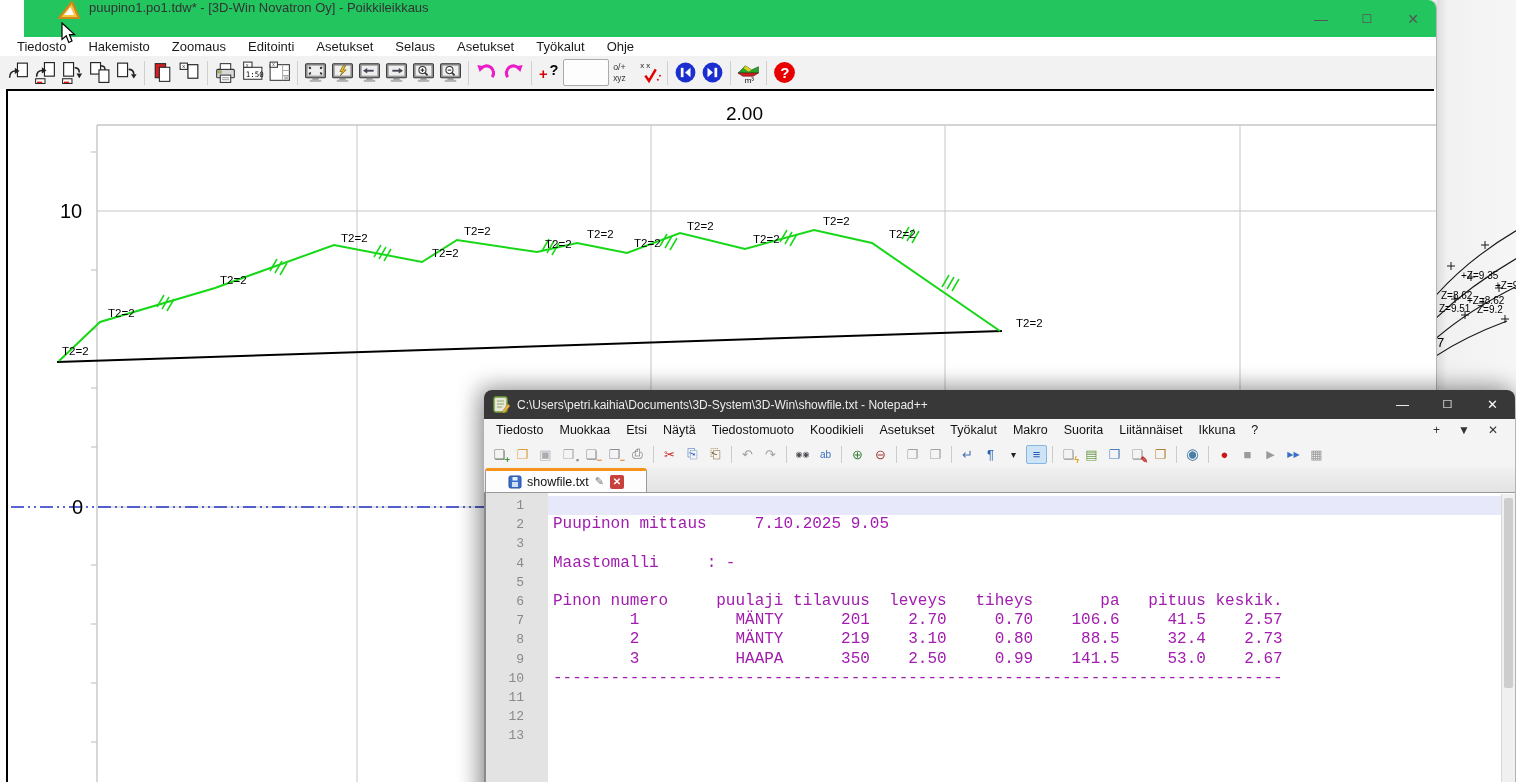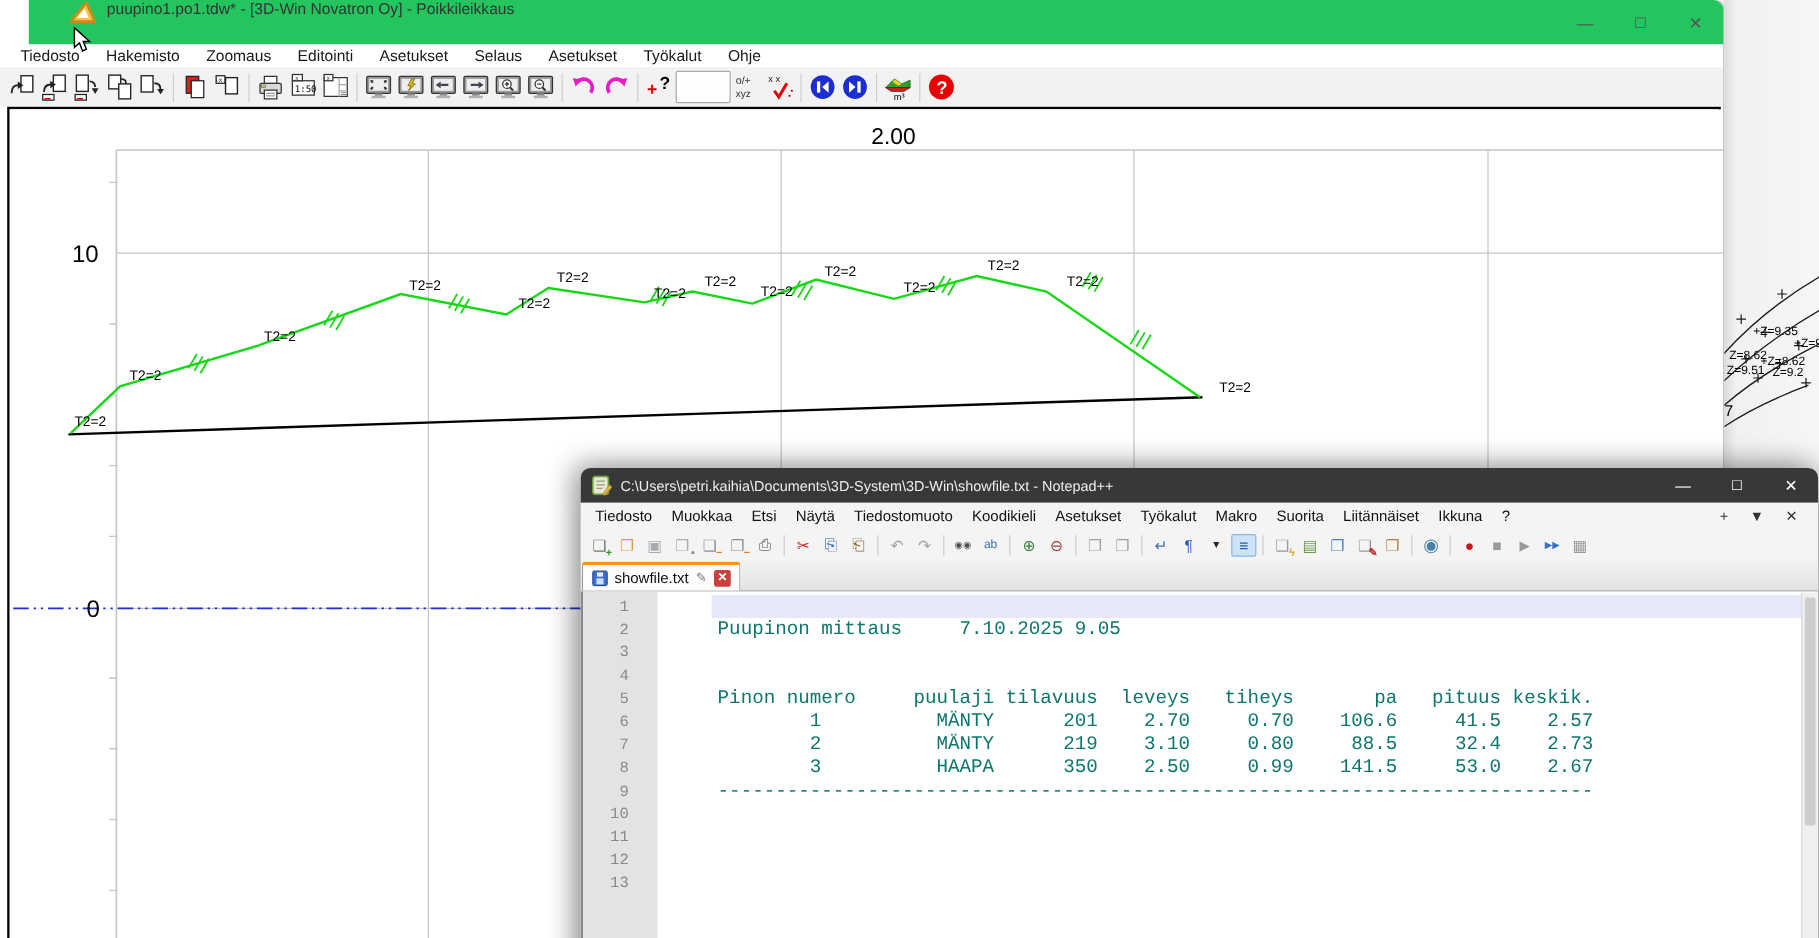--- a/index.html
+++ b/index.html
@@ -52,34 +52,34 @@
   .np-menu-right span { font-size:12px; color:#333; padding:0 9px; }
   .np-toolbar { height:26px; background:#f5f4f4; display:flex; align-items:center; padding-left:4px; }
   .npicon { width:21px; height:19px; display:flex; align-items:center; justify-content:center;
     position:relative; font-size:13px; margin:0 1px; }
   .npicon .badge { position:absolute; right:0px; bottom:-1px; font-size:9px; font-weight:bold; }
   .npicon.pressed { background:#cfe3f7; border:1px solid #86b6e2; border-radius:2px; }
   .npsep { width:1px; height:17px; background:#cccccc; margin:0 4px; }
   .np-tabbar { height:26px; background:linear-gradient(#f2f1f1,#e4e3e3); border-bottom:1px solid #989898;
     display:flex; align-items:flex-end; }
   .np-tab { height:24px; background:#fdfdfd; border:1px solid #9a9a9a; border-bottom:none;
-    border-top:3px solid #f7941d; display:flex; align-items:center; padding:0 7px; margin-left:1px;
+    border-top:3px solid #f7941d; display:flex; align-items:center; padding:0 22px; margin-left:1px;
     border-radius:3px 3px 0 0; }
   .np-tab .tab-label { font-size:12.5px; color:#111; margin:0 6px 0 5px; }
   .np-tab .pin { font-size:11px; color:#777; margin-right:6px; }
   .tab-close { width:14px; height:14px; background:#c9413c; border-radius:2px; color:#fff;
     font-size:10px; font-weight:bold; display:flex; align-items:center; justify-content:center; line-height:1; }
   .np-editor { position:absolute; left:0; top:103px; right:0; bottom:0; background:#fff; display:flex;
     border-left:2px solid #8a8a8a; overflow:hidden; }
   .gutter { width:62px; background:#e4e3e3; flex:none; padding-top:3px; }
   .gutter .ln { height:19.2px; font-family:"Liberation Mono", monospace; font-size:13px; color:#8a8a8a;
     text-align:right; padding-right:24px; line-height:19.2px; }
   .codearea { flex:1; padding-top:3px; position:relative; }
   .codeline { height:19.2px; line-height:19.2px; font-family:"Liberation Mono", monospace;
-    font-size:16px; color:#0f766e; white-space:pre; padding-left:5px;margin-left:45px; }
+    font-size:16px; color:#a21caf; white-space:pre; padding-left:5px; }
   .codeline.current { background:#e8e8fb; }
   .np-scroll { position:absolute; right:0; top:104px; bottom:0; width:14px; background:#f1f0f0;
     border-left:1px solid #d8d8d8; }
   .np-thumb { position:absolute; left:2px; right:2px; top:4px; height:190px; background:#cdcdcd; border-radius:2px; }
 </style>
 </head>
 <body>
 
 <div class="screen">
 
@@ -586,20 +586,21 @@
           <div class="ln">9</div>
           <div class="ln">10</div>
           <div class="ln">11</div>
           <div class="ln">12</div>
           <div class="ln">13</div>
         </div>
       <div class="codearea" id="np-code">
           <div class="codeline current"></div>
           <div class="codeline">Puupinon mittaus     7.10.2025 9.05</div>
           <div class="codeline"></div>
+          <div class="codeline">Maastomalli     : -</div>
           <div class="codeline"></div>
           <div class="codeline">Pinon numero     puulaji tilavuus  leveys   tiheys       pa   pituus keskik.</div>
           <div class="codeline">        1          MÄNTY      201    2.70     0.70    106.6     41.5    2.57</div>
           <div class="codeline">        2          MÄNTY      219    3.10     0.80     88.5     32.4    2.73</div>
           <div class="codeline">        3          HAAPA      350    2.50     0.99    141.5     53.0    2.67</div>
           <div class="codeline">----------------------------------------------------------------------------</div>
           <div class="codeline"></div>
         </div>
     </div>
     <div class="np-scroll">

